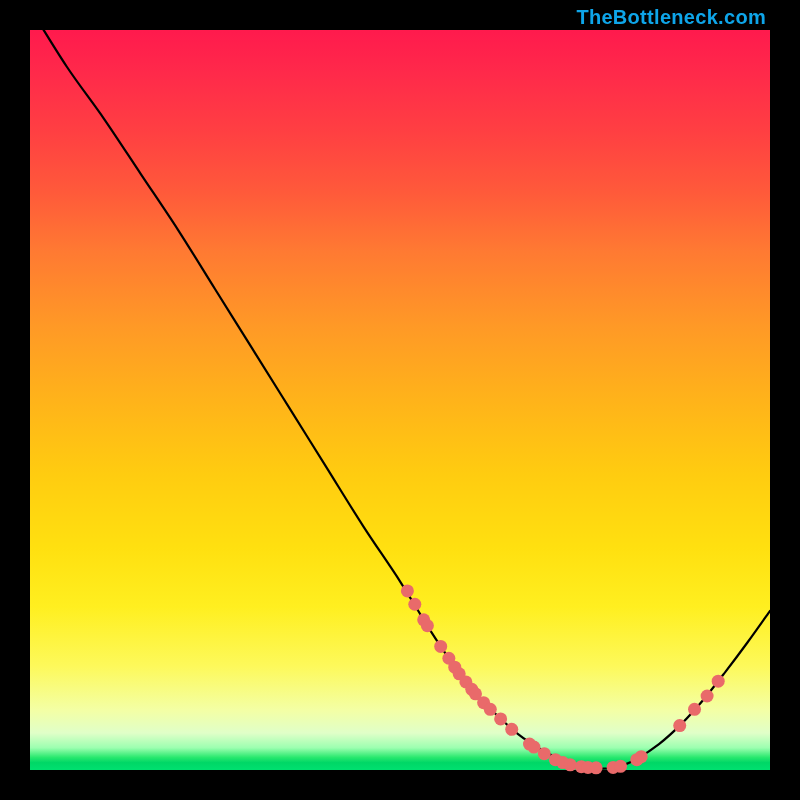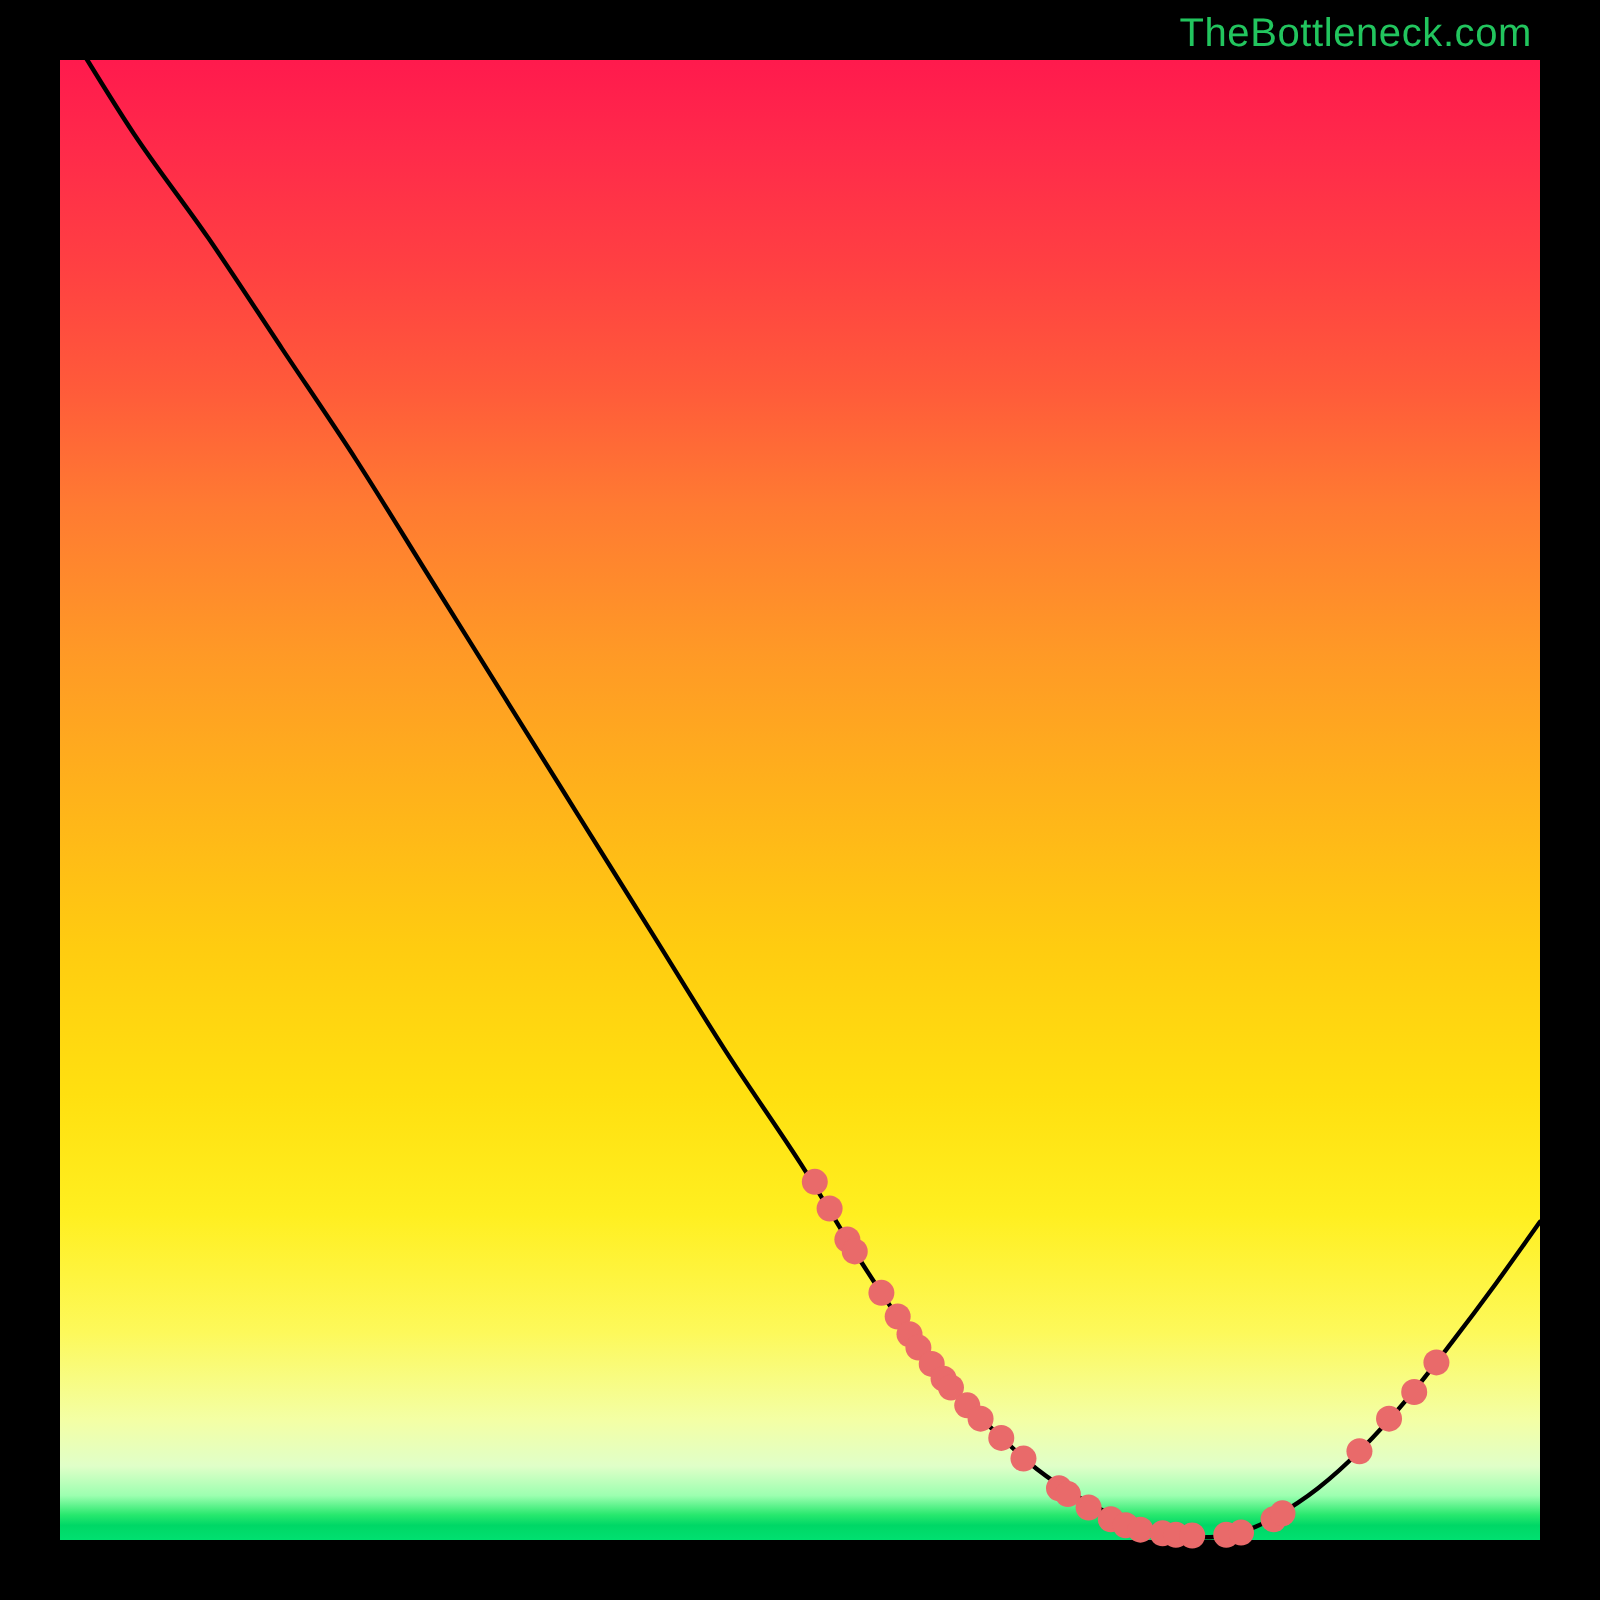--- a/index.html
+++ b/index.html
@@ -34,23 +34,23 @@
       #9cffb0 97%,
       #28e86e 98.3%,
       #00d766 99%,
       #00e070 100%
     );
   }
   .watermark {
     position: absolute;
     top: 6px;
     right: 34px;
-    color: #22c55e;
+    color: #0ea5e9;
     font-size: 20px;
-    font-weight: 400;
+    font-weight: 700;
     letter-spacing: 0.3px;
     user-select: none;
   }
   svg.plot {
     position: absolute;
     left: 0;
     top: 0;
     width: 740px;
     height: 740px;
     overflow: visible;

